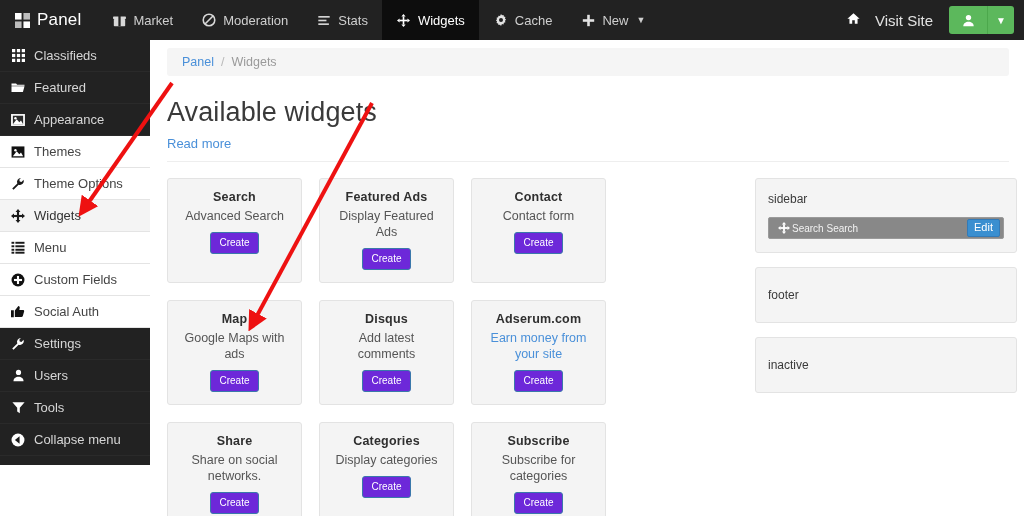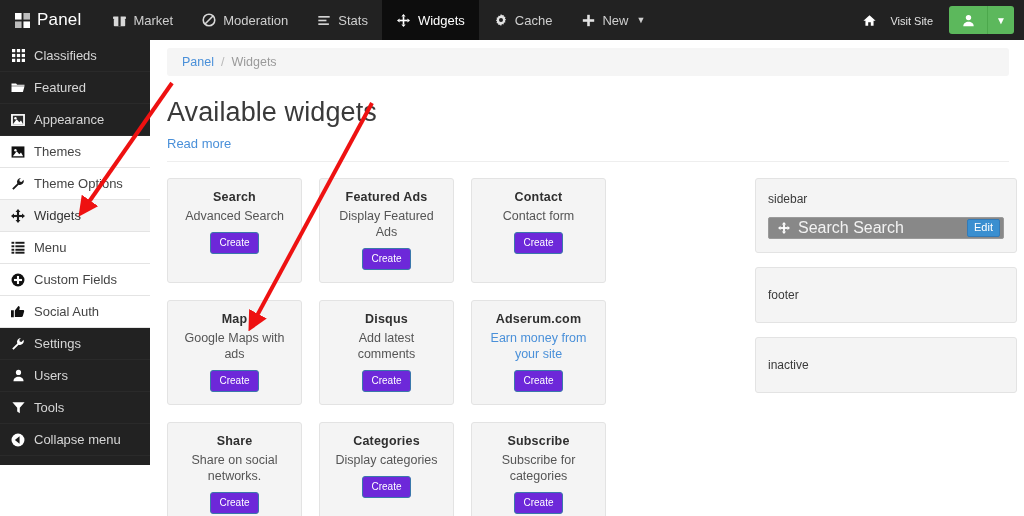--- a/index.html
+++ b/index.html
@@ -61,24 +61,24 @@
   }
   .topbar-right {
     margin-left: auto;
     display: flex;
     align-items: center;
     gap: 0;
     padding-right: 10px;
   }
   .visit-site {
     display: flex;
-    align-items: flex-end;
+    align-items: flex-start;
     gap: 13px;
     color: #e2e2e2;
-    font-size: 11px;
+    font-size: 15px;
     padding: 0 16px;
     text-decoration: none;
     cursor: pointer;
     white-space: nowrap;
   }
   .user-btn {
     display: flex;
     align-items: stretch;
     height: 28px;
     background: #5cb85c;
@@ -278,22 +278,21 @@
     border-radius: 2px;
     height: 22px;
     display: flex;
     align-items: center;
     padding: 0 3px 0 7px;
     box-sizing: border-box;
     cursor: move;
   }
   .widget-row-label {
     color: #f2f2f2;
-    font-size: 16px;
-    margin-left: 6px;
+    font-size: 10px;
     flex: 1;
     white-space: nowrap;
     overflow: hidden;
   }
   .btn-edit {
     background: #3a8fd0;
     border: 1px solid #337ab7;
     color: #ffffff;
     font-size: 11px;
     border-radius: 2px;

